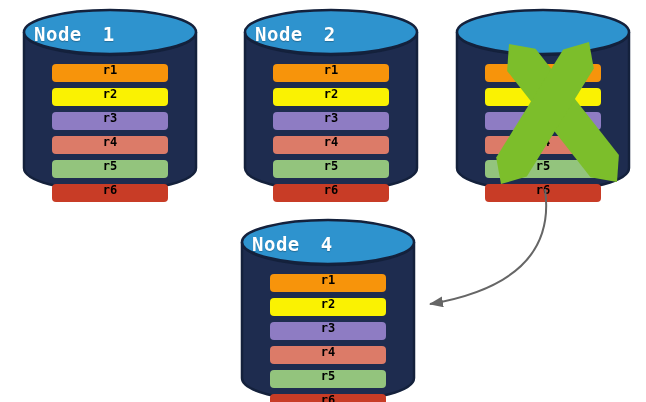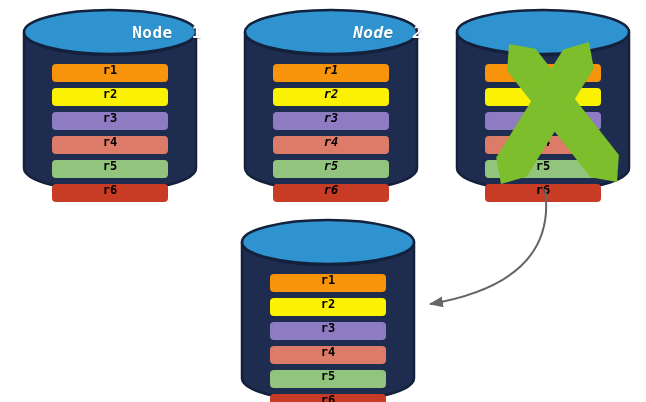--- a/index.html
+++ b/index.html
@@ -20,24 +20,24 @@
     width: 176px;
     height: 184px;
   }
   .node svg.cyl {
     position: absolute;
     inset: 0;
   }
   .node-label {
     position: absolute;
     top: 15px;
-    left: 4px;
+    left: 12px;
     width: 100%;
-    text-align: right;
-    font-size: 16px;
+    text-align: left;
+    font-size: 19px;
     font-weight: bold;
     color: var(--label, #ffffff);
     word-spacing: 9px;
     letter-spacing: 0.5px;
     text-shadow: 0 1px 1px rgba(0,0,0,0.25);
   }
   .rows {
     position: absolute;
     top: 56px;
     left: 30px;
@@ -74,21 +74,21 @@
     <div class="rows">
         <div class="row" style="background: rgb(247, 148, 11);">r1</div>
         <div class="row" style="background: rgb(250, 242, 2);">r2</div>
         <div class="row" style="background: rgb(142, 124, 195);">r3</div>
         <div class="row" style="background: rgb(220, 123, 104);">r4</div>
         <div class="row" style="background: rgb(147, 196, 125);">r5</div>
         <div class="row" style="background: rgb(200, 60, 38);">r6</div>
       </div>
   </div>
 
-  <div class="node" style="left:243px; top:8px;font-style:italic;">
+  <div class="node" style="left:243px; top:8px;">
     <svg class="cyl" viewBox="0 0 176 184">
       <path class="cyl-body" d="M2,24 L2,160 A86,23 0 0 0 174,160 L174,24 A86,23 0 0 1 2,24 Z" fill="#1E2C4F" stroke="#14213C" stroke-width="2.5"></path>
       <ellipse class="cyl-top" cx="88" cy="24" rx="86" ry="22" fill="#2E93CE" stroke="#14213C" stroke-width="2.5"></ellipse>
     </svg>
     <div class="node-label">Node 2</div>
     <div class="rows">
         <div class="row" style="background: rgb(247, 148, 11);">r1</div>
         <div class="row" style="background: rgb(250, 242, 2);">r2</div>
         <div class="row" style="background: rgb(142, 124, 195);">r3</div>
         <div class="row" style="background: rgb(220, 123, 104);">r4</div>
@@ -114,20 +114,21 @@
       <polygon class="x-arm" points="54,36 80.5,40.7 163.9,147.1 162,174 135.5,169.3 52.1,62.9" fill="#7CBE2B"></polygon>
       <polygon class="x-arm" points="134,34 138.8,60.5 71.8,168.5 46,176 41.2,149.5 108.2,41.5" fill="#7CBE2B"></polygon>
     </svg>
   </div>
 
   <div class="node" style="left:240px; top:218px;">
     <svg class="cyl" viewBox="0 0 176 184">
       <path class="cyl-body" d="M2,24 L2,160 A86,23 0 0 0 174,160 L174,24 A86,23 0 0 1 2,24 Z" fill="#1E2C4F" stroke="#14213C" stroke-width="2.5"></path>
       <ellipse class="cyl-top" cx="88" cy="24" rx="86" ry="22" fill="#2E93CE" stroke="#14213C" stroke-width="2.5"></ellipse>
     </svg>
+    <div class="node-label">Node 4</div>
     <div class="rows">
         <div class="row" style="background: rgb(247, 148, 11);">r1</div>
         <div class="row" style="background: rgb(250, 242, 2);">r2</div>
         <div class="row" style="background: rgb(142, 124, 195);">r3</div>
         <div class="row" style="background: rgb(220, 123, 104);">r4</div>
         <div class="row" style="background: rgb(147, 196, 125);">r5</div>
         <div class="row" style="background: rgb(200, 60, 38);">r6</div>
       </div>
   </div>
 

